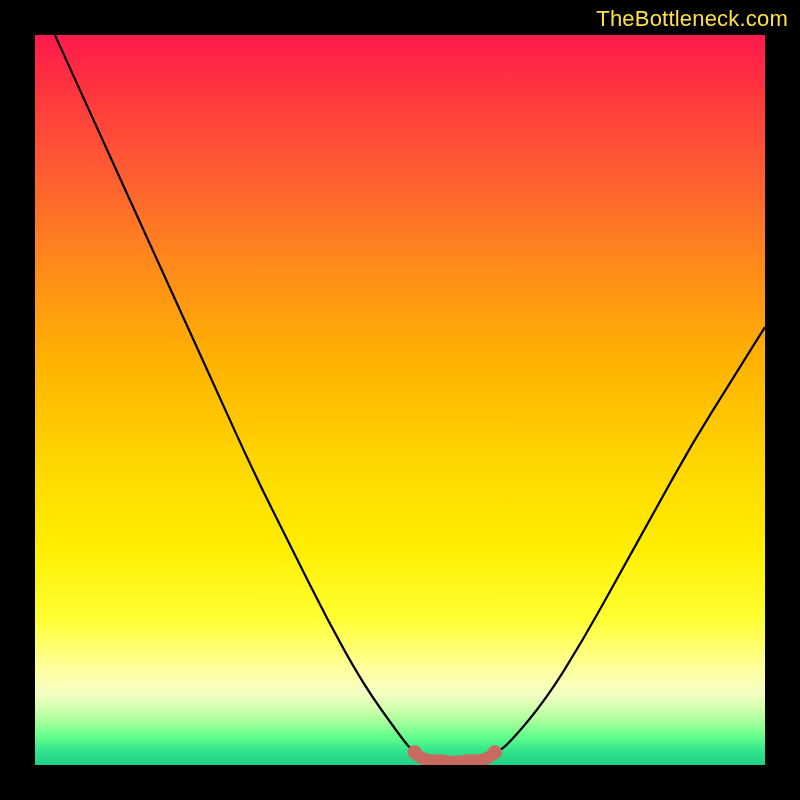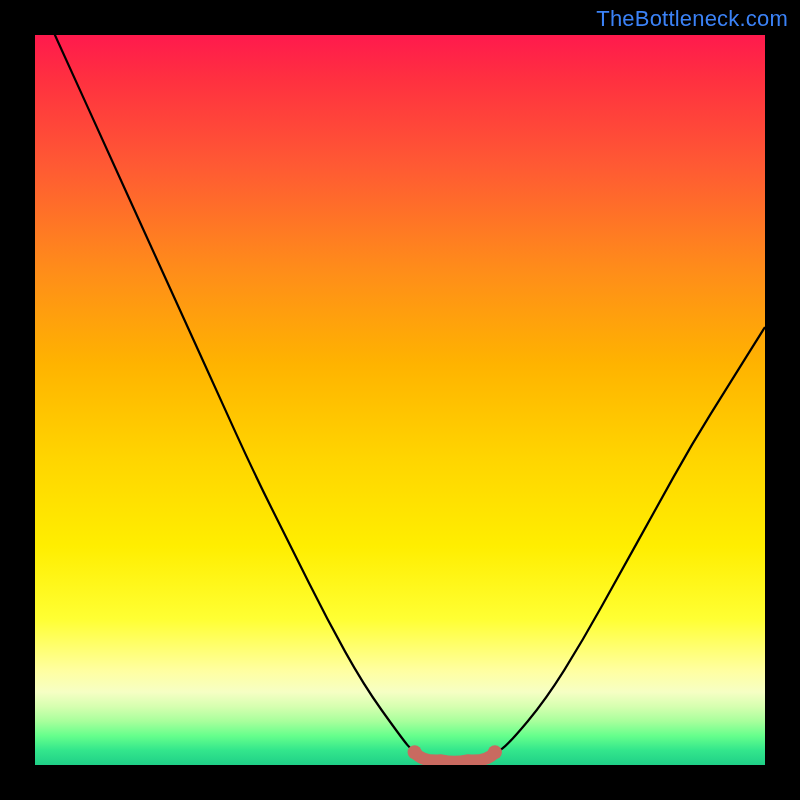--- a/index.html
+++ b/index.html
@@ -52,21 +52,21 @@
   svg.curve {
     position: absolute;
     left: 0; top: 0;
     width: 730px;
     height: 730px;
   }
   .watermark {
     position: absolute;
     top: 6px;
     right: 12px;
-    color: #3b82f6;
+    color: #fde047;
     font-size: 22px;
     font-weight: 500;
     letter-spacing: 0.2px;
     user-select: none;
   }
 </style>
 </head>
 <body>
 
 <div class="frame">

